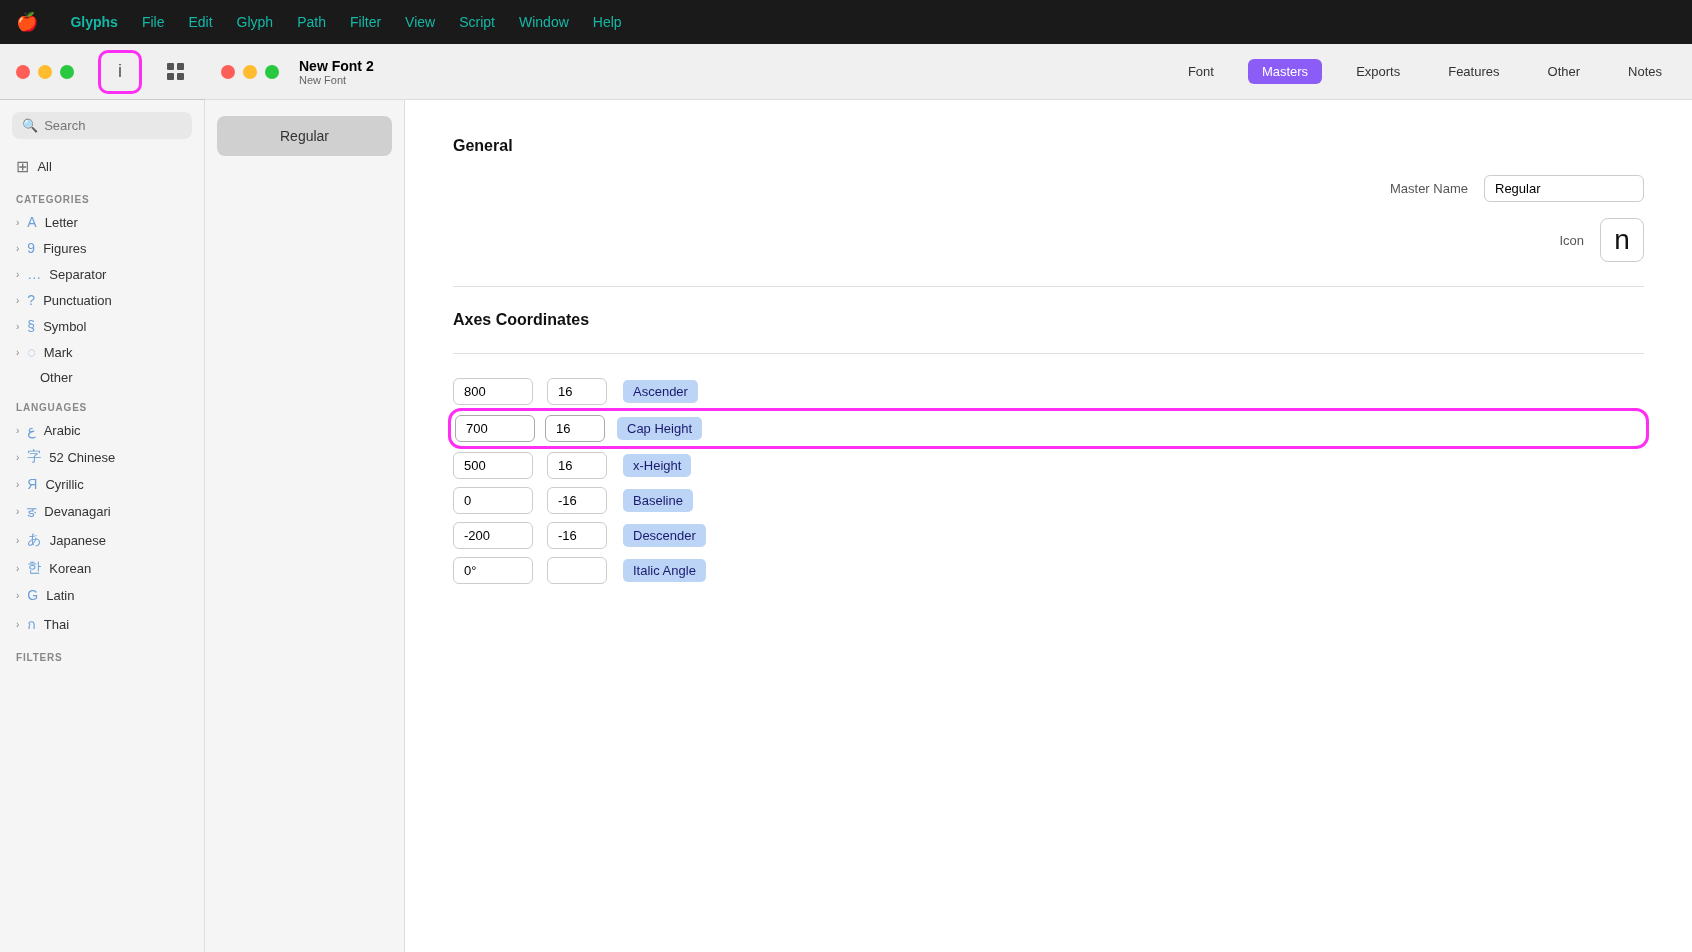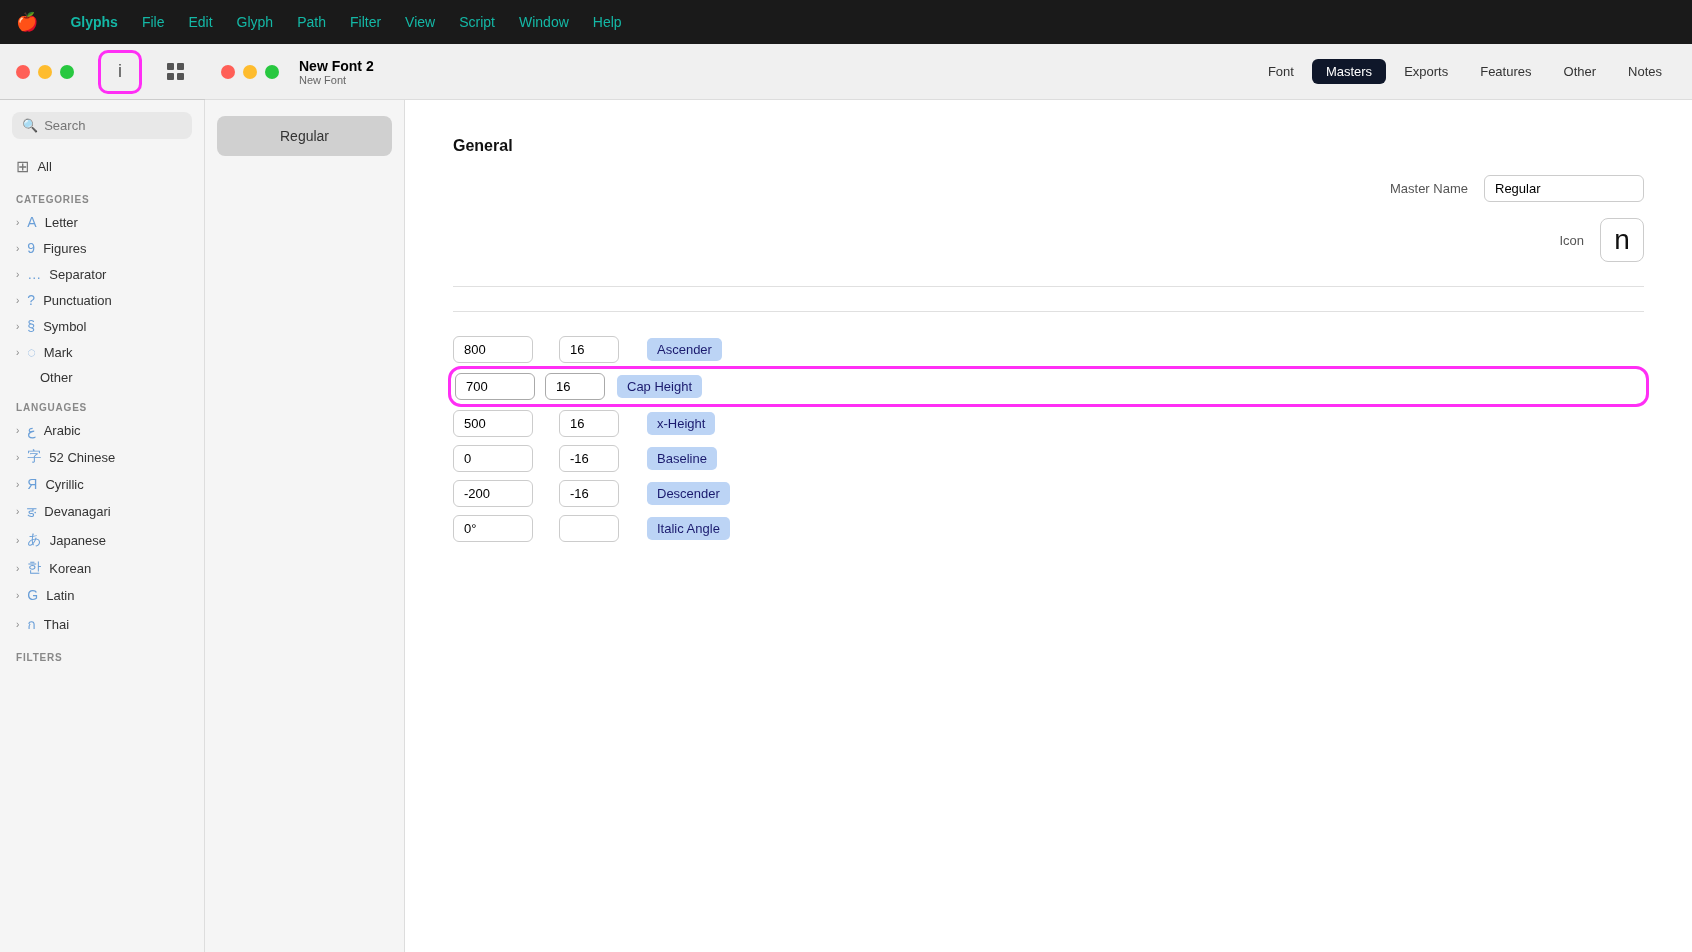--- a/index.html
+++ b/index.html
@@ -140,29 +140,29 @@
       padding: 0 16px;
       gap: 12px;
     }
     .font-panel-traffic { display: flex; gap: 8px; }
     .font-panel-title-area { margin-left: 8px; }
     .font-panel-title { font-size: 14px; font-weight: 600; }
     .font-panel-sub { font-size: 11px; color: #666; }
 
     .panel-tabs {
       display: flex; align-items: center;
-      margin-left: auto; gap: 4px;
+      margin-left: auto; gap: 20px;
     }
     .panel-tab {
       padding: 5px 14px; border-radius: 6px;
       font-size: 13px; cursor: pointer; color: #333;
       border: none; background: transparent;
     }
     .panel-tab.active {
-      background: #0f172a; color: white;
+      background: #8b5cf6; color: white;
     }
 
     .font-panel-body {
       display: flex; flex: 1; overflow: hidden;
     }
 
     
     .masters-list {
       width: 200px;
       background: #f5f5f5;
@@ -229,21 +229,21 @@
     .divider { height: 1px; background: #e0e0e0; margin: 24px 0; }
 
     
     .metrics-table {
       margin-top: 16px;
     }
     .metrics-row {
       display: flex;
       align-items: center;
       margin-bottom: 8px;
-      gap: 16px;
+      gap: 4px;
     }
     .metrics-cell-value {
       width: 90px;
     }
     .metrics-cell-value input {
       border: 1px solid #ccc;
       border-radius: 6px;
       padding: 5px 10px;
       font-size: 13px;
       width: 80px;
@@ -467,20 +467,21 @@
       </div>
       <div class="form-row">
         <div class="form-label">Icon</div>
         <div class="icon-box">
           <span>n</span>
         </div>
       </div>
 
       <div class="divider"></div>
 
+      <div class="section-title">Axes Coordinates</div>
 
       <div class="divider"></div>
 
 
       <div class="metrics-table">
 
         <div class="metrics-row">
           <div class="metrics-cell-value">
             <input type="text" value="800" style="">
           </div>

